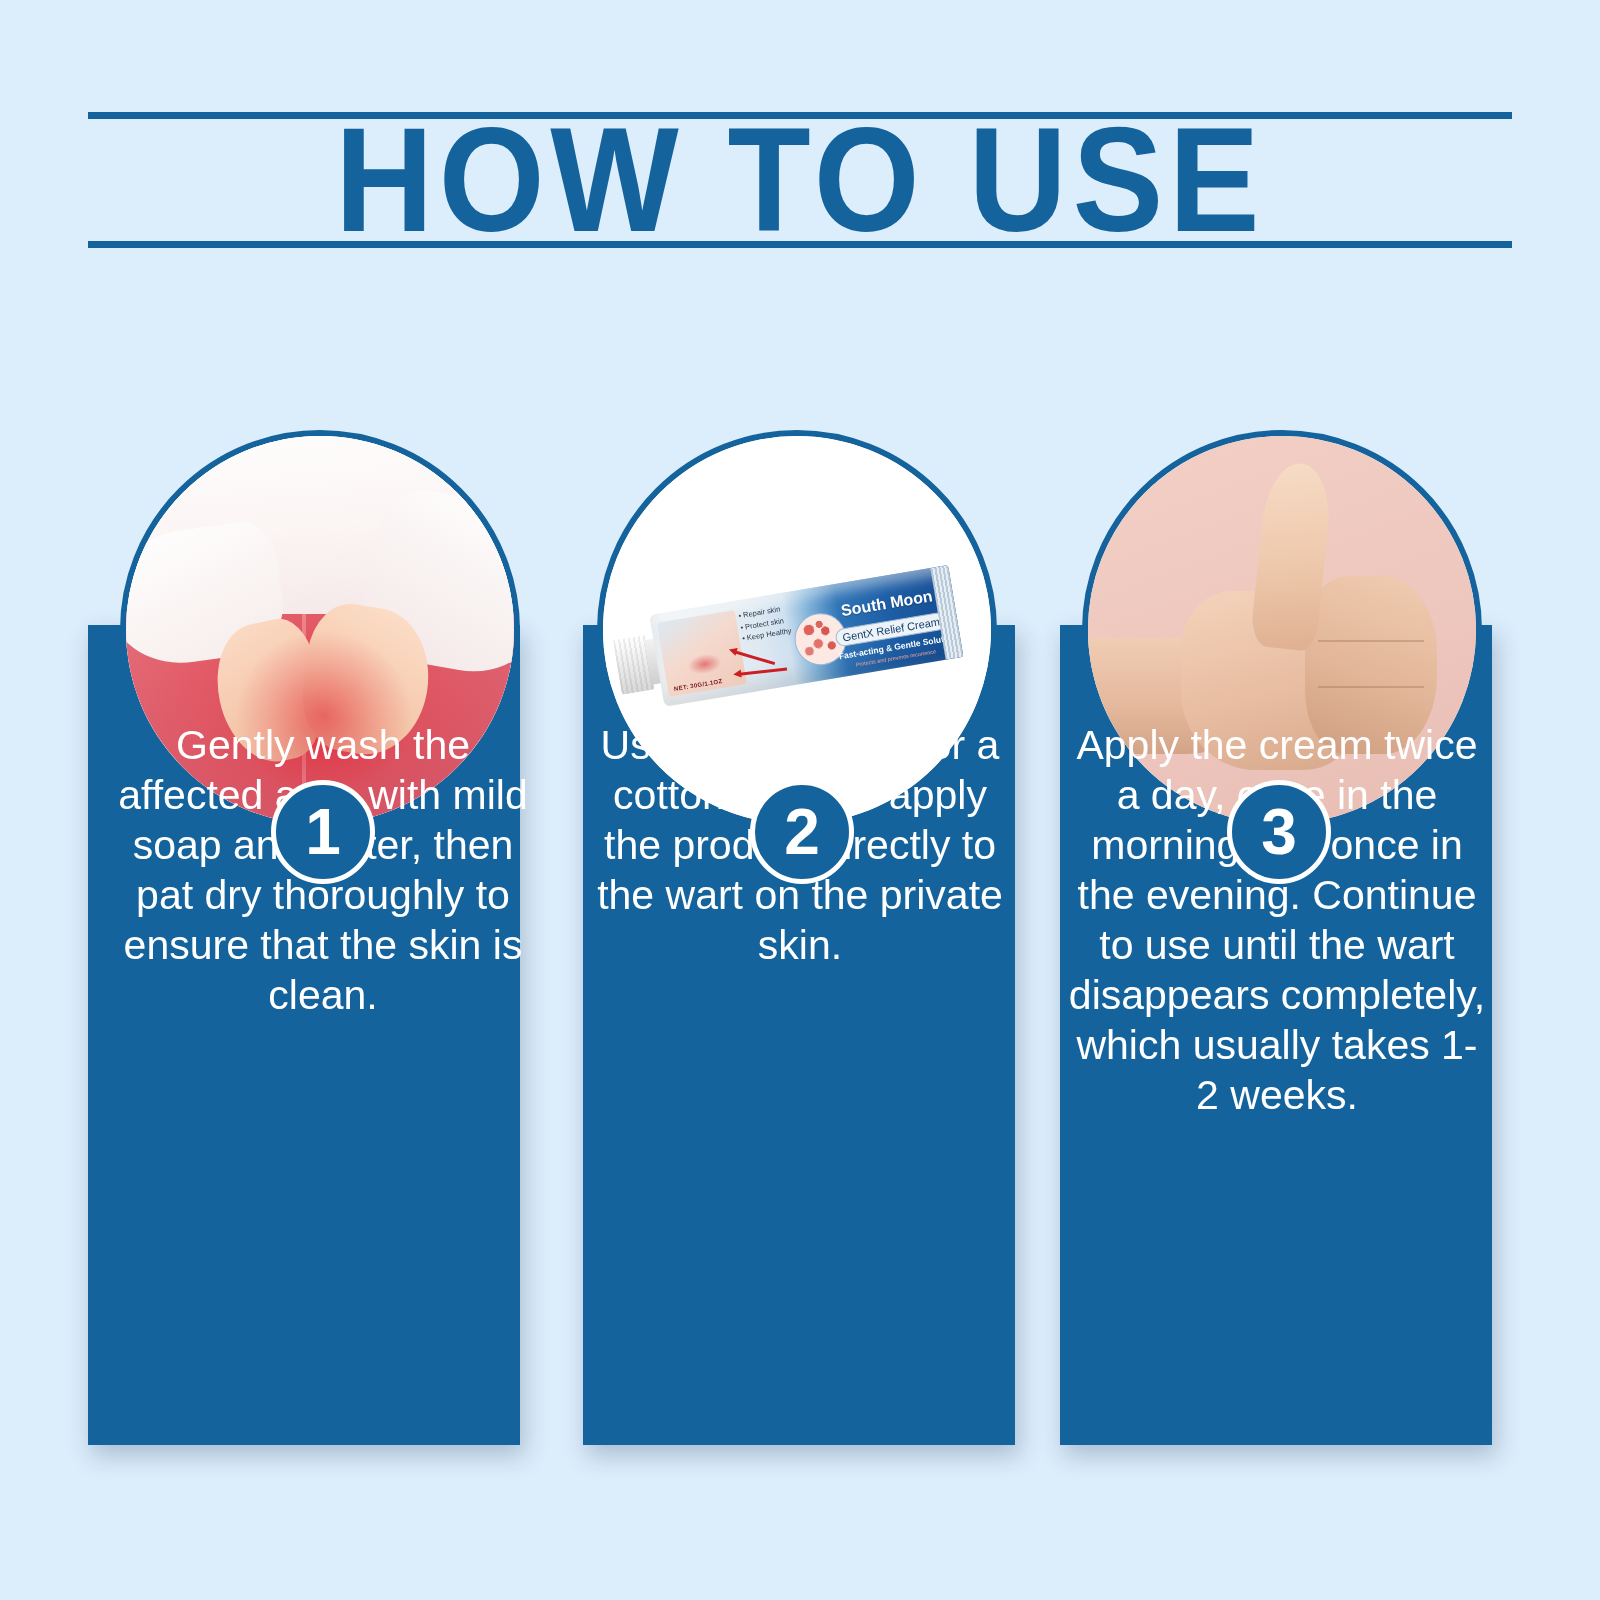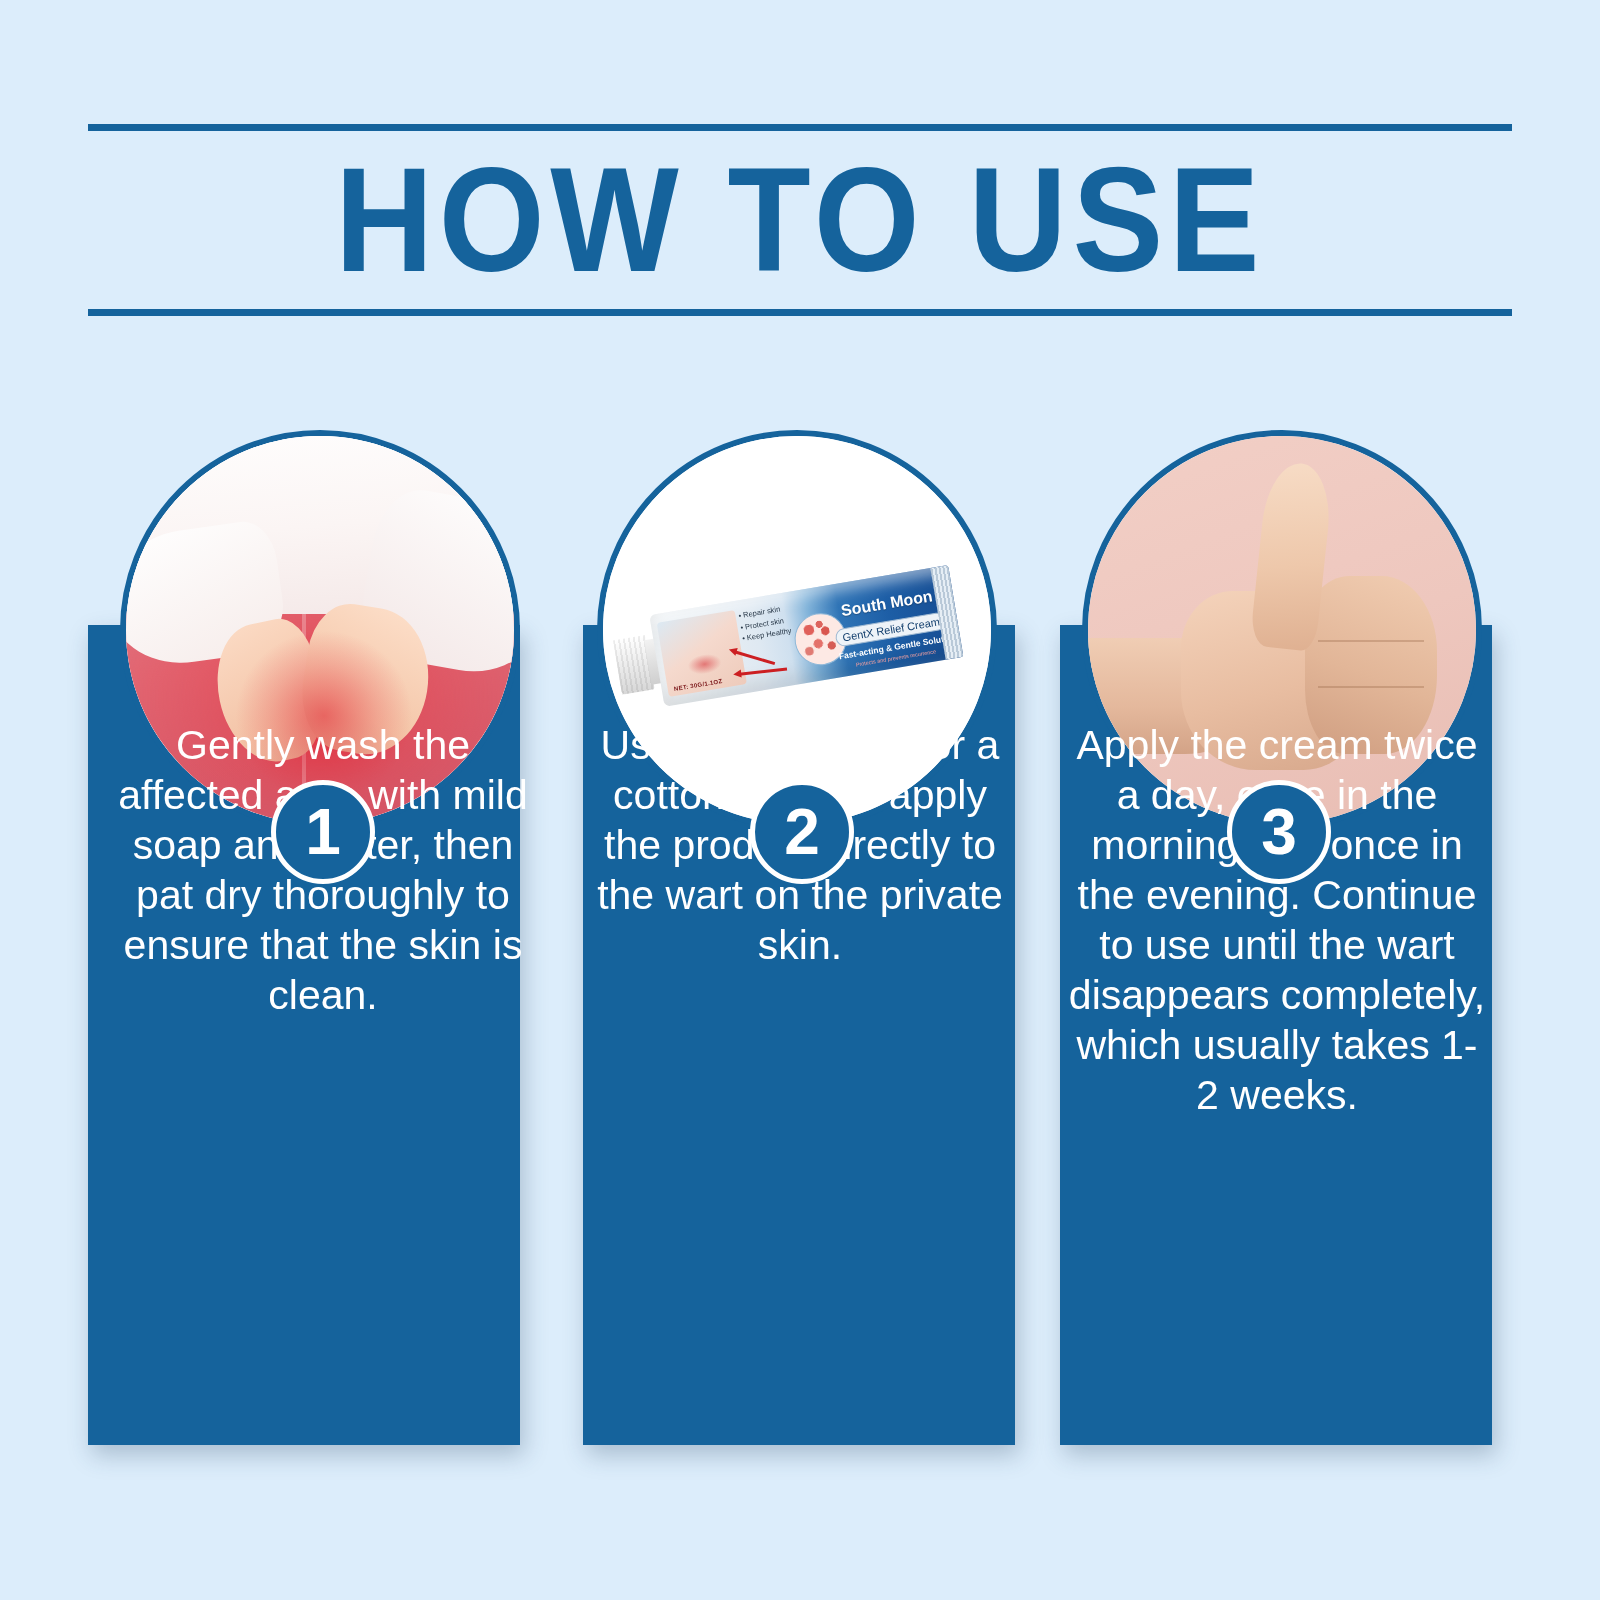--- a/index.html
+++ b/index.html
@@ -13,23 +13,23 @@
   body {
     background: #dcedfb;
     font-family: "Liberation Sans", sans-serif;
     position: relative;
   }
 
   
   .header {
     position: absolute;
     left: 88px;
-    top: 124px;
+    top: 112px;
     width: 1424px;
-    height: 192px;
+    height: 136px;
   }
   .header-rule {
     position: absolute;
     left: 0;
     width: 100%;
     height: 7px;
     background: #15639c;
   }
   .header-rule.top { top: 0; }
   .header-rule.bottom { bottom: 0; }

